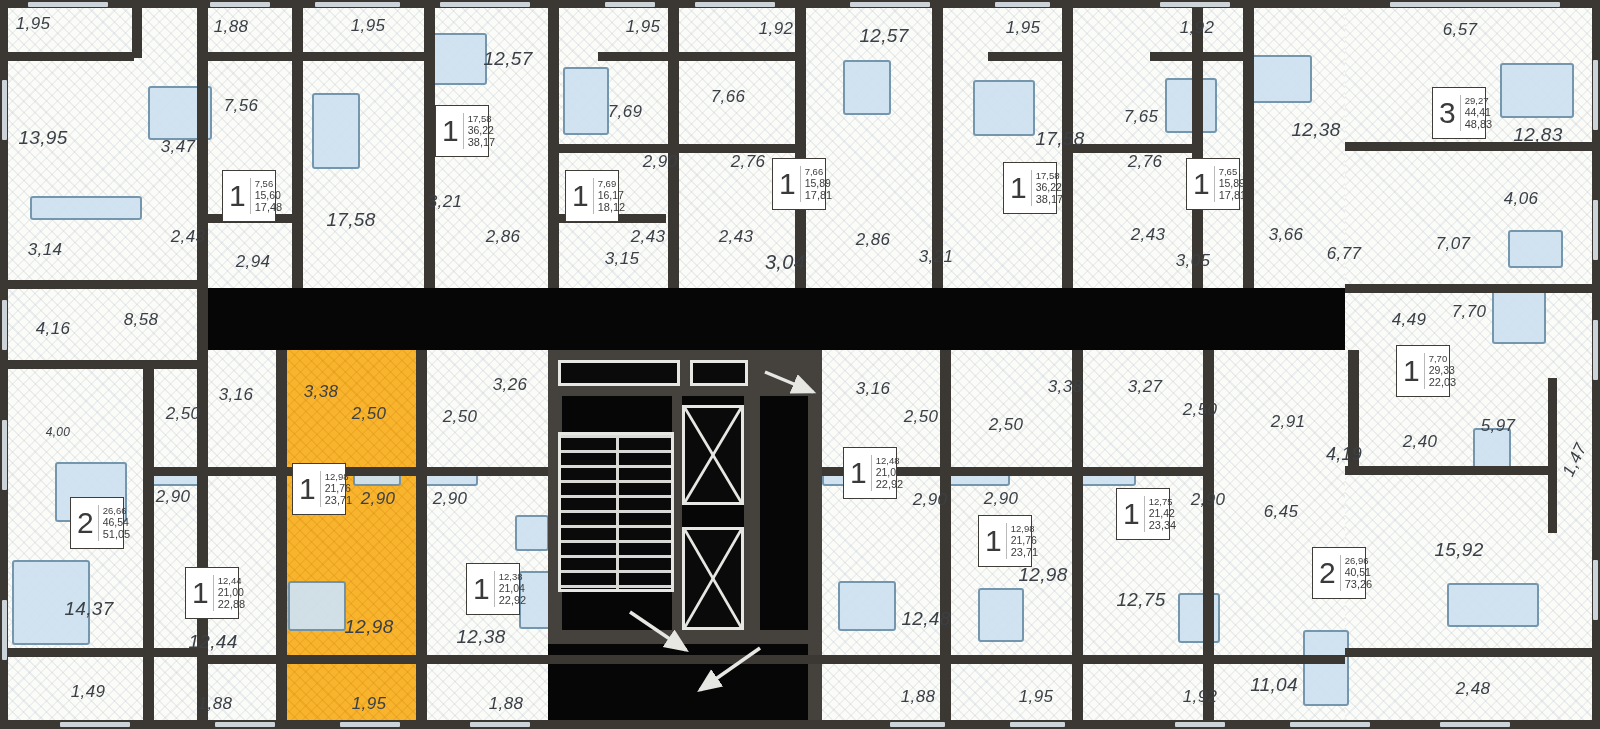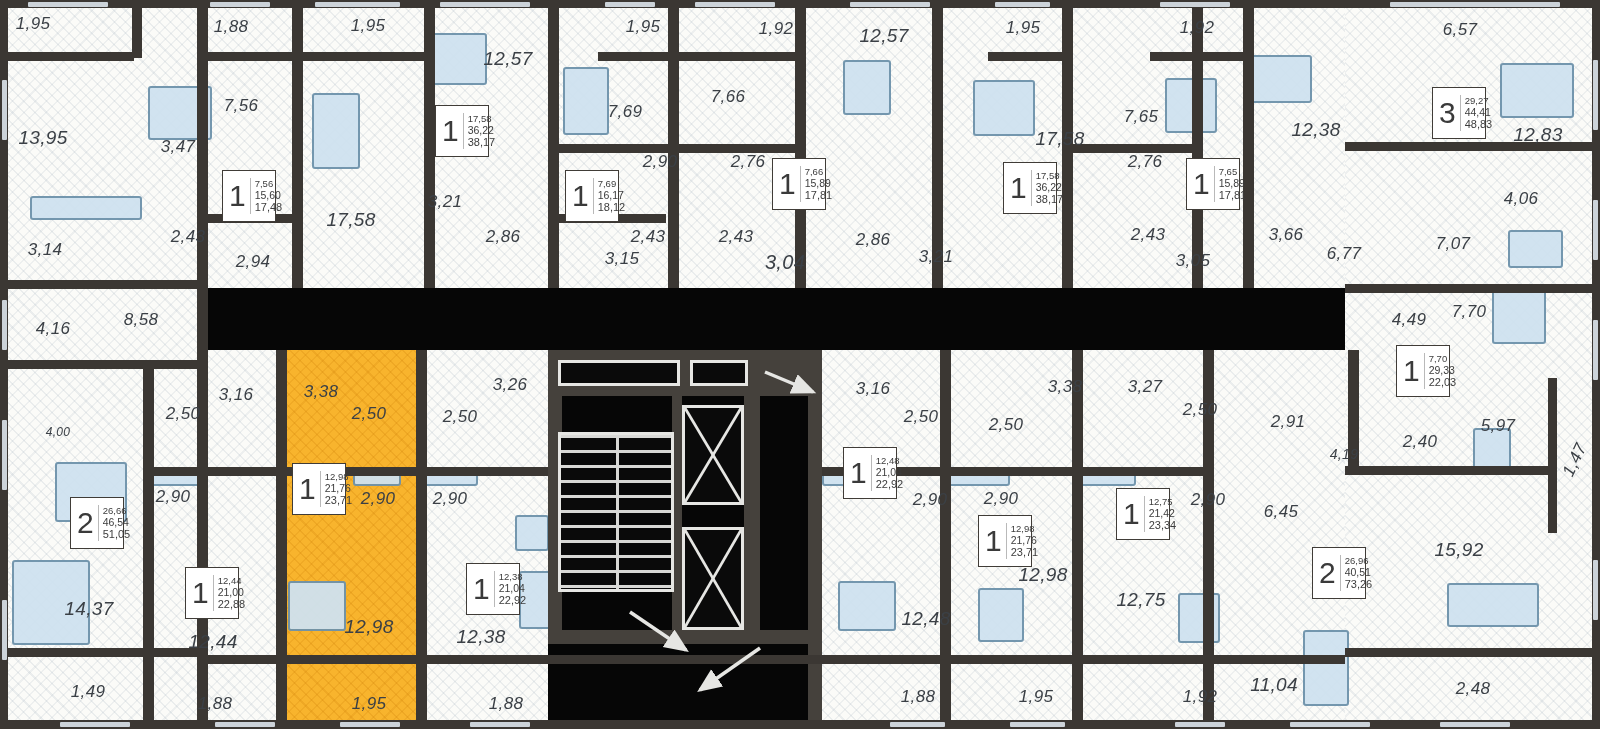--- a/index.html
+++ b/index.html
@@ -269,21 +269,21 @@
       <span class="room-label" style="left: 1006px; top: 425px; font-size: 17px; transform: translate(-50%, -50%);">2,50</span>
       <span class="room-label" style="left: 1001px; top: 499px; font-size: 17px; transform: translate(-50%, -50%);">2,90</span>
       <span class="room-label" style="left: 1043px; top: 575px; font-size: 19px; transform: translate(-50%, -50%);">12,98</span>
       <span class="room-label" style="left: 1036px; top: 697px; font-size: 17px; transform: translate(-50%, -50%);">1,95</span>
       <span class="room-label" style="left: 1145px; top: 387px; font-size: 17px; transform: translate(-50%, -50%);">3,27</span>
       <span class="room-label" style="left: 1200px; top: 410px; font-size: 17px; transform: translate(-50%, -50%);">2,50</span>
       <span class="room-label" style="left: 1208px; top: 500px; font-size: 17px; transform: translate(-50%, -50%);">2,90</span>
       <span class="room-label" style="left: 1141px; top: 600px; font-size: 19px; transform: translate(-50%, -50%);">12,75</span>
       <span class="room-label" style="left: 1200px; top: 697px; font-size: 17px; transform: translate(-50%, -50%);">1,92</span>
       <span class="room-label" style="left: 1288px; top: 422px; font-size: 17px; transform: translate(-50%, -50%);">2,91</span>
-      <span class="room-label" style="left: 1344px; top: 454px; font-size: 14px; transform: translate(-50%, -50%);">4,19</span>
+      <span class="room-label" style="left: 1344px; top: 454px; font-size: 18px; transform: translate(-50%, -50%);">4,19</span>
       <span class="room-label" style="left: 1281px; top: 512px; font-size: 17px; transform: translate(-50%, -50%);">6,45</span>
       <span class="room-label" style="left: 1459px; top: 550px; font-size: 19px; transform: translate(-50%, -50%);">15,92</span>
       <span class="room-label" style="left: 1274px; top: 685px; font-size: 19px; transform: translate(-50%, -50%);">11,04</span>
       <span class="room-label" style="left: 1473px; top: 689px; font-size: 17px; transform: translate(-50%, -50%);">2,48</span>
     </div>
   <div id="boxes-layer">
       <div class="unit-box" style="left: 222px; top: 170px;">
         <span class="unit-type">1</span>
         <span class="unit-areas">
           <span class="a1">7,56</span>

